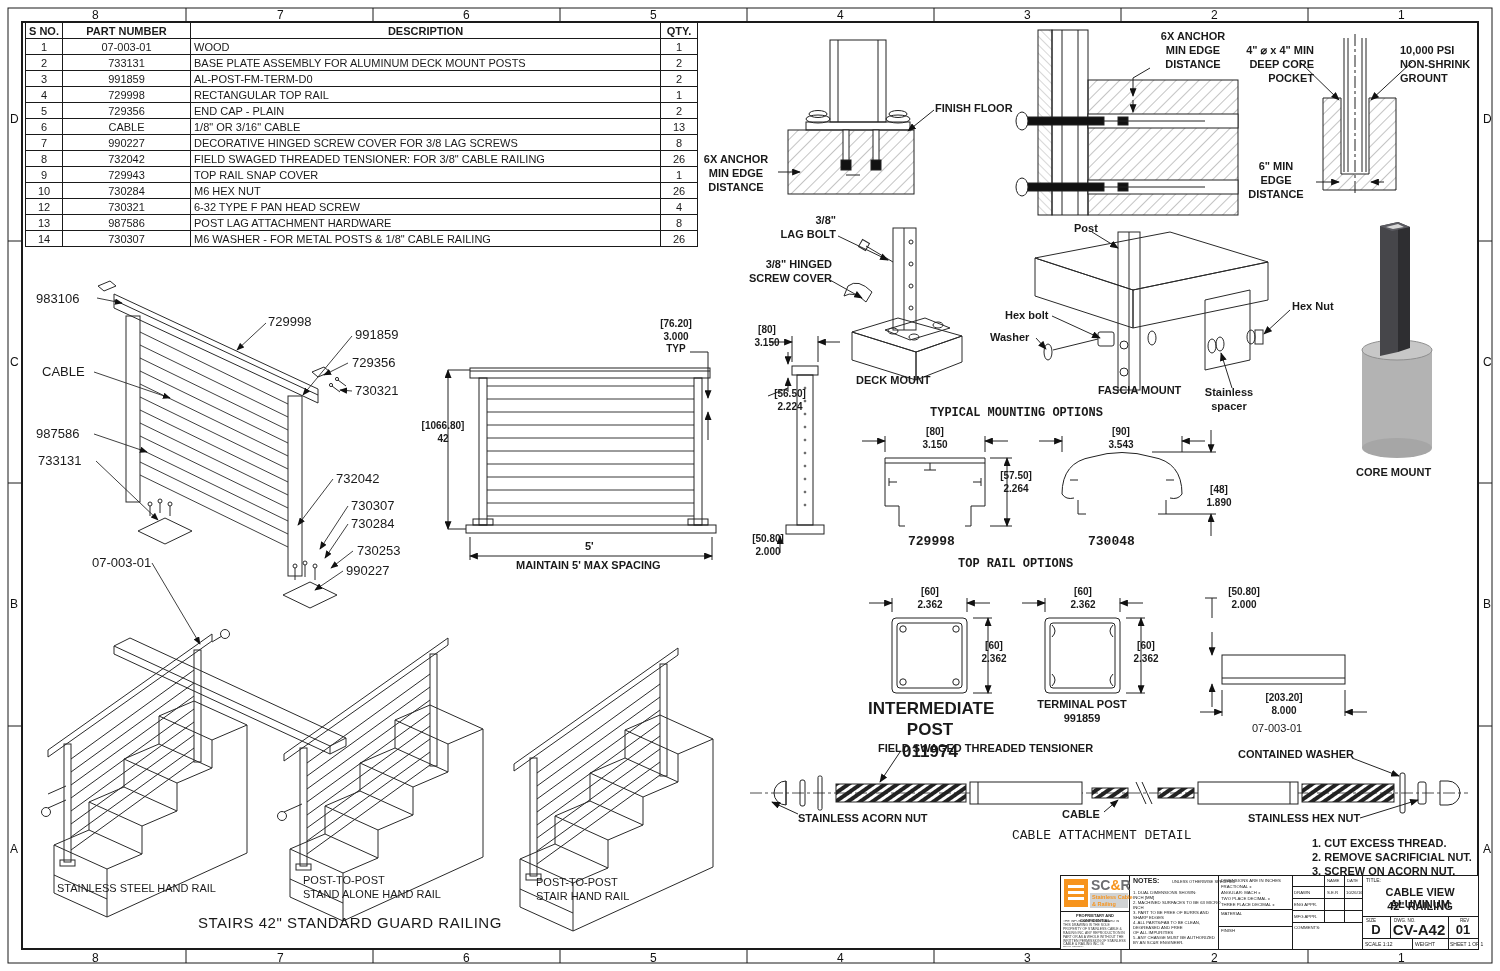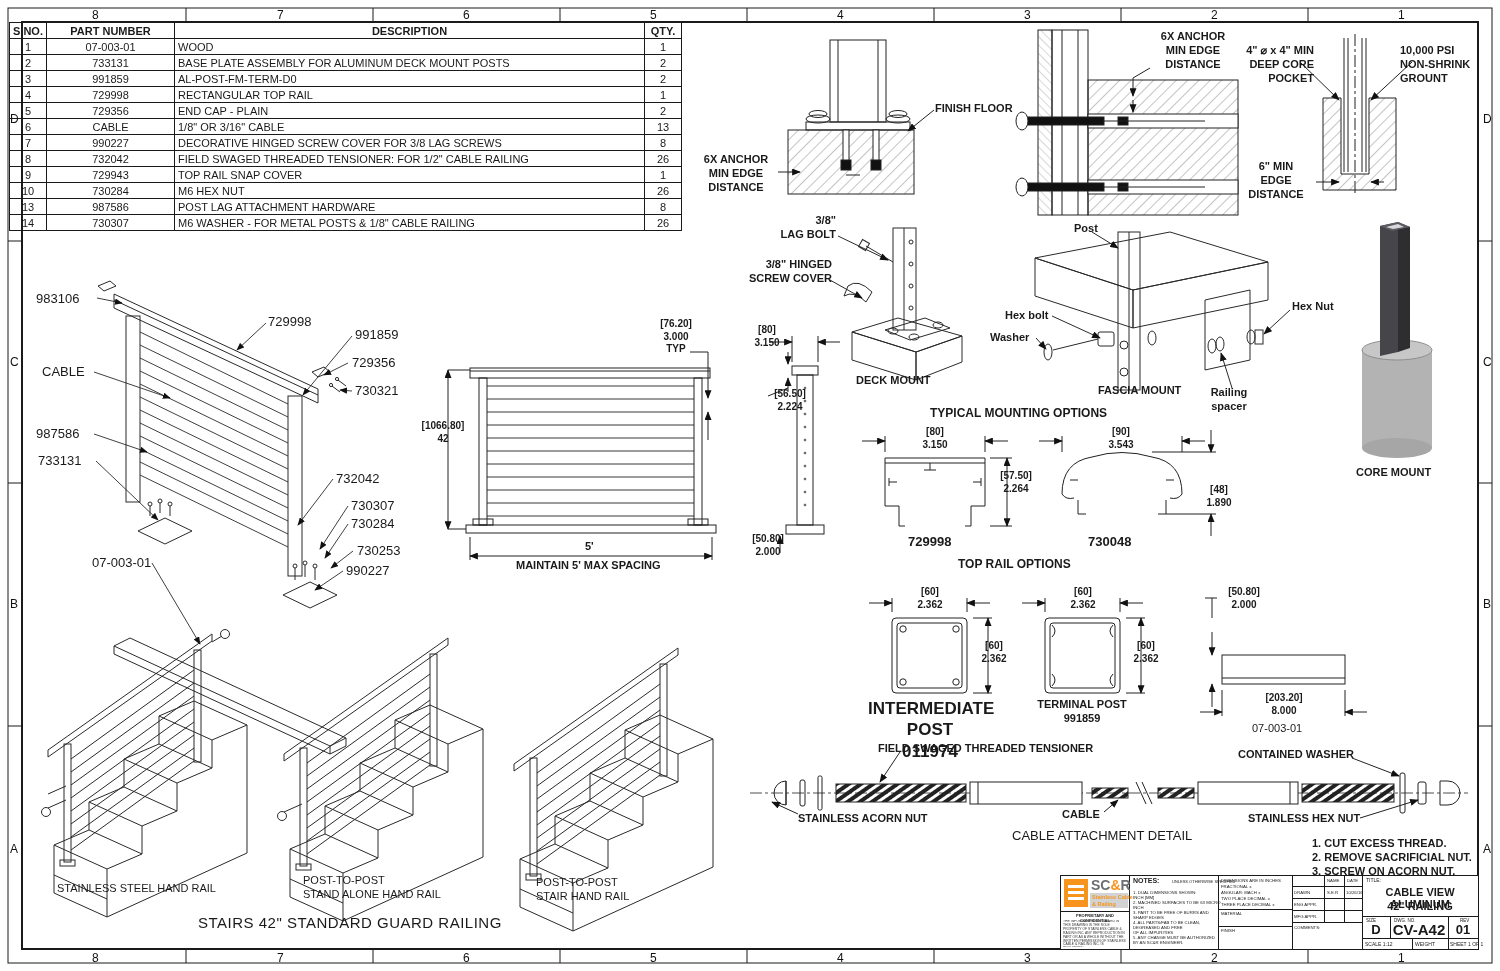--- a/index.html
+++ b/index.html
@@ -3,25 +3,25 @@
 <meta charset="utf-8">
 <style>
   html,body{margin:0;padding:0;background:#e8e8e8;}
   #sheet{position:relative;width:1500px;height:971px;background:#ffffff;
          font-family:"Liberation Sans",sans-serif;color:#1a1a1a;overflow:hidden;}
   #art{position:absolute;left:0;top:0;z-index:1;}
   .lbl{position:absolute;z-index:3;font-size:11px;font-weight:700;white-space:nowrap;color:#1a1a1a;}
   .lbl.n{font-weight:400;}
   .callout{position:absolute;z-index:3;font-size:13px;font-weight:400;white-space:nowrap;text-align:right;}
   .dim{position:absolute;z-index:3;font-size:10px;font-weight:700;text-align:center;line-height:1.25;}
-  .cap{position:absolute;z-index:3;font-size:12px;font-weight:700;white-space:nowrap;}
+  .cap{position:absolute;z-index:3;font-size:12px;font-weight:700;white-space:nowrap;font-family:Liberation Mono, monospace;}
   .zone{position:absolute;z-index:3;font-size:12px;font-weight:400;color:#111;}
   .bigcap{position:absolute;z-index:3;font-size:15px;font-weight:400;letter-spacing:.5px;white-space:nowrap;}
   
-  #bom{position:absolute;left:9px;top:22px;z-index:3;border-collapse:collapse;table-layout:fixed;}
+  #bom{position:absolute;left:25px;top:22px;z-index:3;border-collapse:collapse;table-layout:fixed;}
   #bom th,#bom td{border:1px solid #1a1a1a;font-size:11px;padding:0 3px;height:15px;
                   white-space:nowrap;overflow:hidden;font-weight:400;}
   #bom th{font-weight:700;text-align:center;height:15px;}
   #bom td.c{text-align:center;}
   
   .tb{position:absolute;z-index:3;box-sizing:border-box;}
   .tbline{position:absolute;z-index:3;background:#1a1a1a;}
   .tiny{position:absolute;z-index:4;font-size:4.3px;line-height:1.25;color:#222;white-space:nowrap;}
   .tiny2{position:absolute;z-index:4;font-size:3.4px;line-height:1.15;color:#333;white-space:normal;}
 </style>
@@ -511,34 +511,40 @@
         </tr>
   <tr>
           <td class="c">7</td>
           <td class="c">990227</td>
           <td>DECORATIVE HINGED SCREW COVER FOR 3/8 LAG SCREWS</td>
           <td class="c">8</td>
         </tr>
   <tr>
           <td class="c">8</td>
           <td class="c">732042</td>
-          <td>FIELD SWAGED THREADED TENSIONER: FOR 1/2" CABLE RAILING</td>
+          <td>FIELD SWAGED THREADED TENSIONER: FOR 3/8" CABLE RAILING</td>
           <td class="c">26</td>
         </tr>
   <tr>
           <td class="c">9</td>
           <td class="c">729943</td>
           <td>TOP RAIL SNAP COVER</td>
           <td class="c">1</td>
         </tr>
   <tr>
           <td class="c">10</td>
           <td class="c">730284</td>
           <td>M6 HEX NUT</td>
           <td class="c">26</td>
+        </tr>
+  <tr>
+          <td class="c">12</td>
+          <td class="c">730321</td>
+          <td>6-32 TYPE F PAN HEAD SCREW</td>
+          <td class="c">4</td>
         </tr>
   <tr>
           <td class="c">13</td>
           <td class="c">987586</td>
           <td>POST LAG ATTACHMENT HARDWARE</td>
           <td class="c">8</td>
         </tr>
   <tr>
           <td class="c">14</td>
           <td class="c">730307</td>
@@ -624,21 +630,21 @@
   <div>3/8" HINGED</div>
   <div>SCREW COVER</div>
 </div>
 <div class="lbl" style="left:856px;top:374px">DECK MOUNT</div>
 <div class="lbl" style="left:1074px;top:222px">Post</div>
 <div class="lbl" style="left:1005px;top:309px">Hex bolt</div>
 <div class="lbl" style="left:990px;top:331px">Washer</div>
 <div class="lbl" style="left:1292px;top:300px">Hex Nut</div>
 <div class="lbl" style="left:1098px;top:384px">FASCIA MOUNT</div>
 <div class="dim" style="left:1196px;top:386px;width:66px;font-size:11px">
-  <div>Railing</div>
+  <div>Stainless</div>
   <div>spacer</div>
 </div>
 <div class="cap" style="left:930px;top:406px">TYPICAL MOUNTING OPTIONS</div>
 <div class="lbl" style="left:1356px;top:466px;width:84px;">CORE MOUNT</div>
 
 <div class="dim" style="left:910px;top:426px;width:50px">
   <div>[80]</div>
   <div>3.150</div>
 </div>
 <div class="dim" style="left:990px;top:470px;width:52px">

